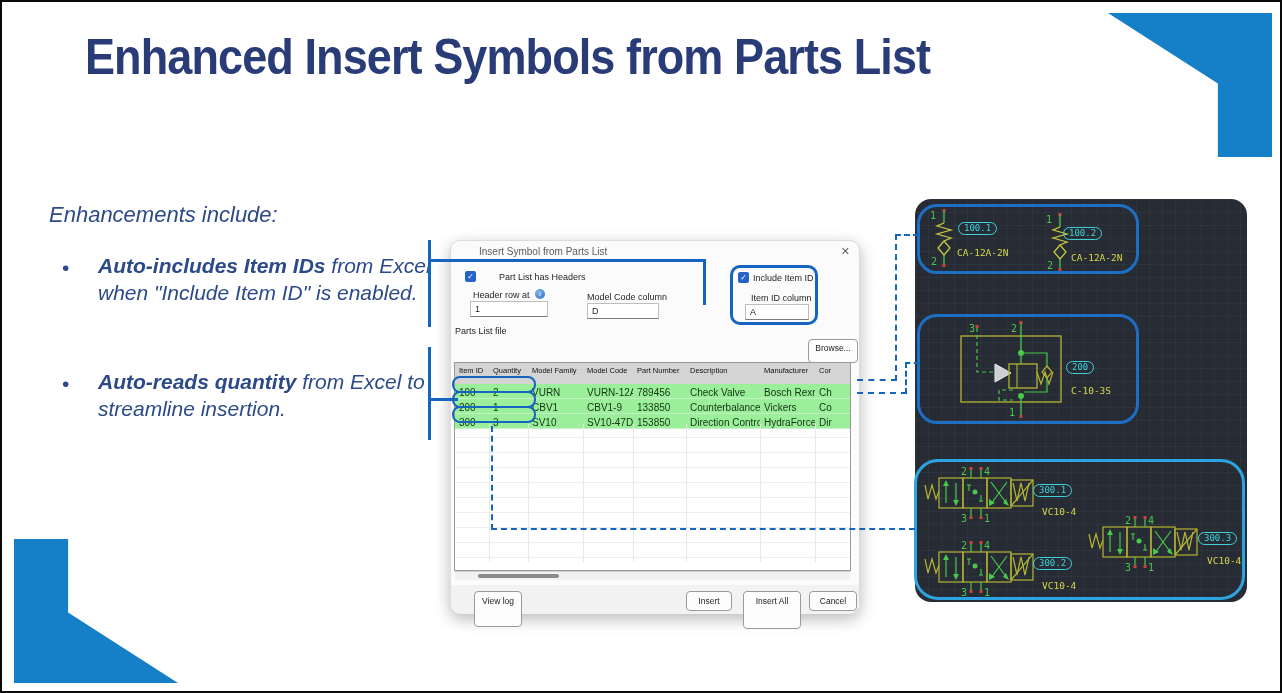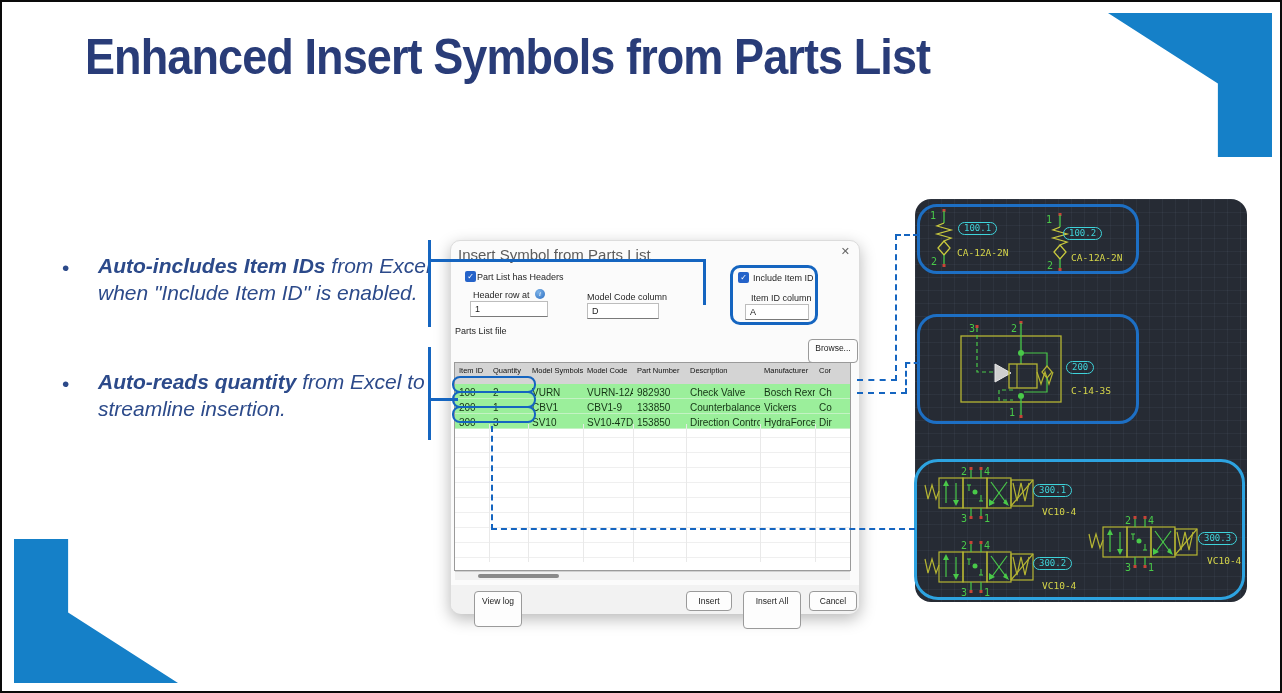--- a/index.html
+++ b/index.html
@@ -18,21 +18,21 @@
   .bullet .dot{position:absolute;left:-36px;top:2px;font-style:normal;}
   .bullet b{font-weight:700;}
   .b1{left:96px;top:250px;}
   .b2{left:96px;top:366px;}
   
   .ln{background:#1565c0;z-index:60;}
   .dash-h{border-top:2px dashed #1565c0;height:0;z-index:60;}
   .dash-v{border-left:2px dashed #1565c0;width:0;z-index:60;}
   
   .dialog{left:448px;top:238px;width:410px;height:374px;background:#fbfbfb;border:1px solid #dcdcdc;border-radius:10px;box-shadow:0 5px 16px rgba(0,0,0,.28);z-index:10;}
-  .dlg-title{left:7px;top:5px;font-size:15px;color:#5c5c5c;}
+  .dlg-title{left:28px;top:5px;font-size:10px;color:#5c5c5c;}
   .dlg-close{right:9px;top:4px;font-size:11px;color:#666;cursor:default;}
   .cbx{width:11px;height:11px;background:#2563c9;border-radius:2px;color:#fff;font-size:8px;line-height:11px;text-align:center;}
   .lbl{font-size:9px;color:#262626;white-space:nowrap;}
   .inp{background:#fff;border:1px solid #bdbdbd;border-bottom:1px solid #7a7a7a;font-size:9px;color:#222;padding:2px 0 0 4px;}
   .info{width:10px;height:10px;border-radius:50%;background:radial-gradient(circle at 35% 30%,#7db3e8,#2d6fc2);color:#fff;font-size:7px;font-style:italic;text-align:center;line-height:10px;font-family:"Liberation Serif",serif;}
   .hlbox{border:3px solid #1565c0;border-radius:10px;background:transparent;}
   .btn{background:#fdfdfd;border:1px solid #9a9a9a;border-radius:4px;font-size:8.5px;color:#222;text-align:center;}
   .ptable{left:3px;top:121px;width:397px;height:209px;border:1px solid #9a9a9a;background:#fff;overflow:hidden;
     background-image:repeating-linear-gradient(to bottom,transparent 0 14px,#efefef 14px 15px);}
   .tgrid{display:grid;grid-template-columns:34px 39px 55px 50px 53px 74px 55px 37px;}
@@ -57,20 +57,21 @@
 </head>
 <body>
 
 <div class="slide">
 
   <div class="abs decor decor-tr"></div>
   <div class="abs decor decor-bl"></div>
 
   <h1 class="abs title" style="margin:0">Enhanced Insert Symbols from Parts List</h1>
 
+  <div class="abs intro">Enhancements include:</div>
   <div class="abs bullet b1">
     <span class="dot">•</span><b>Auto-includes Item IDs</b><span> from Excel when "Include Item ID" is enabled.</span>
   </div>
   <div class="abs bullet b2">
     <span class="dot">•</span><b>Auto-reads quantity</b><span> from Excel to streamline insertion.</span>
   </div>
 
   <div class="abs ln" style="left:426px;top:238px;width:3px;height:87px"></div>
   <div class="abs ln" style="left:426px;top:257px;width:278px;height:3px"></div>
   <div class="abs ln" style="left:701px;top:257px;width:3px;height:46px"></div>
@@ -84,21 +85,21 @@
   <div class="abs dash-v" style="left:903px;top:360px;height:32px"></div>
   <div class="abs dash-h" style="left:903px;top:360px;width:14px"></div>
   <div class="abs dash-v" style="left:489px;top:424px;height:104px"></div>
   <div class="abs dash-h" style="left:489px;top:526px;width:424px"></div>
 
   <div class="abs dialog">
     <div class="abs dlg-title">Insert Symbol from Parts List</div>
     <div class="abs dlg-close">✕</div>
 
     <div class="abs cbx" style="left:14px;top:30px">✓</div>
-    <div class="abs lbl" style="left:26px;top:31px">Part List has Headers</div>
+    <div class="abs lbl" style="left:48px;top:31px">Part List has Headers</div>
 
     <div class="abs lbl" style="left:22px;top:49px">Header row at</div>
     <div class="abs info" style="left:84px;top:48px">i</div>
     <div class="abs inp" style="left:19px;top:60px;width:78px;height:16px">1</div>
 
     <div class="abs lbl" style="left:136px;top:51px">Model Code column</div>
     <div class="abs inp" style="left:136px;top:62px;width:72px;height:16px">D</div>
 
     <div class="abs hlbox" style="left:279px;top:24px;width:88px;height:60px"></div>
     <div class="abs cbx" style="left:287px;top:31px">✓</div>
@@ -106,33 +107,33 @@
     <div class="abs lbl" style="left:300px;top:52px">Item ID column</div>
     <div class="abs inp" style="left:294px;top:63px;width:64px;height:16px">A</div>
 
     <div class="abs lbl" style="left:4px;top:85px">Parts List file</div>
     <div class="abs btn" style="left:357px;top:98px;width:50px;height:24px;line-height:16px">Browse...</div>
 
     <div class="abs ptable">
       <div class="tgrid">
         <div class="th">Item ID</div>
         <div class="th">Quantity</div>
-        <div class="th">Model Symbols</div>
+        <div class="th">Model Family</div>
         <div class="th">Model Code</div>
         <div class="th">Part Number</div>
         <div class="th">Description</div>
         <div class="th">Manufacturer</div>
         <div class="th">Cor</div>
       </div>
       <div class="tgrid">
         <div class="td">100</div>
         <div class="td">2</div>
         <div class="td">VURN</div>
         <div class="td">VURN-12A</div>
-        <div class="td">982930</div>
+        <div class="td">789456</div>
         <div class="td">Check Valve</div>
         <div class="td">Bosch Rexroth</div>
         <div class="td">Ch</div>
       </div>
       <div class="tgrid">
         <div class="td">200</div>
         <div class="td">1</div>
         <div class="td">CBV1</div>
         <div class="td">CBV1-9</div>
         <div class="td">133850</div>
@@ -223,21 +224,21 @@
       <polyline points="104,58 104,72 81,72" fill="none" stroke="#49c949" stroke-width="1.2"></polyline>
       <polyline points="70,70 56,70 56,80 70,80" fill="none" stroke="#49c949" stroke-width="1.2" stroke-dasharray="4 3"></polyline>
       <circle cx="78" cy="76" r="3" fill="#49c949"></circle>
       <line x1="78" y1="79" x2="78" y2="96" stroke="#49c949" stroke-width="1.3"></line>
       <rect x="76.5" y="95" width="3" height="3" fill="#c74436"></rect>
       <text x="26" y="12" font-size="10" fill="#49c949">3</text>
       <text x="68" y="12" font-size="10" fill="#49c949">2</text>
       <text x="66" y="96" font-size="10" fill="#49c949">1</text>
     </svg>
     <span class="abs balloon" style="left:151px;top:162px">200</span>
-    <span class="abs cadlbl" style="left:156px;top:186px">C-14-3S</span>
+    <span class="abs cadlbl" style="left:156px;top:186px">C-10-3S</span>
 
     <svg class="abs" style="left:8px;top:266px" width="118" height="58" viewBox="0 0 118 58">
       <polyline points="2,20 5,34 9,20 13,34 16,26" fill="none" stroke="#b5b533" stroke-width="1.2"></polyline>
       <rect x="16" y="13" width="24" height="30" fill="none" stroke="#b5b533" stroke-width="1.2"></rect>
       <rect x="40" y="13" width="24" height="30" fill="none" stroke="#b5b533" stroke-width="1.2"></rect>
       <rect x="64" y="13" width="24" height="30" fill="none" stroke="#b5b533" stroke-width="1.2"></rect>
       <rect x="88" y="15" width="22" height="26" fill="none" stroke="#b5b533" stroke-width="1.2"></rect>
       <line x1="23" y1="38" x2="23" y2="19" stroke="#49c949" stroke-width="1.2"></line>
         <polygon points="20,21 23,15 26,21" fill="#49c949"></polygon>
       <line x1="33" y1="18" x2="33" y2="37" stroke="#49c949" stroke-width="1.2"></line>

